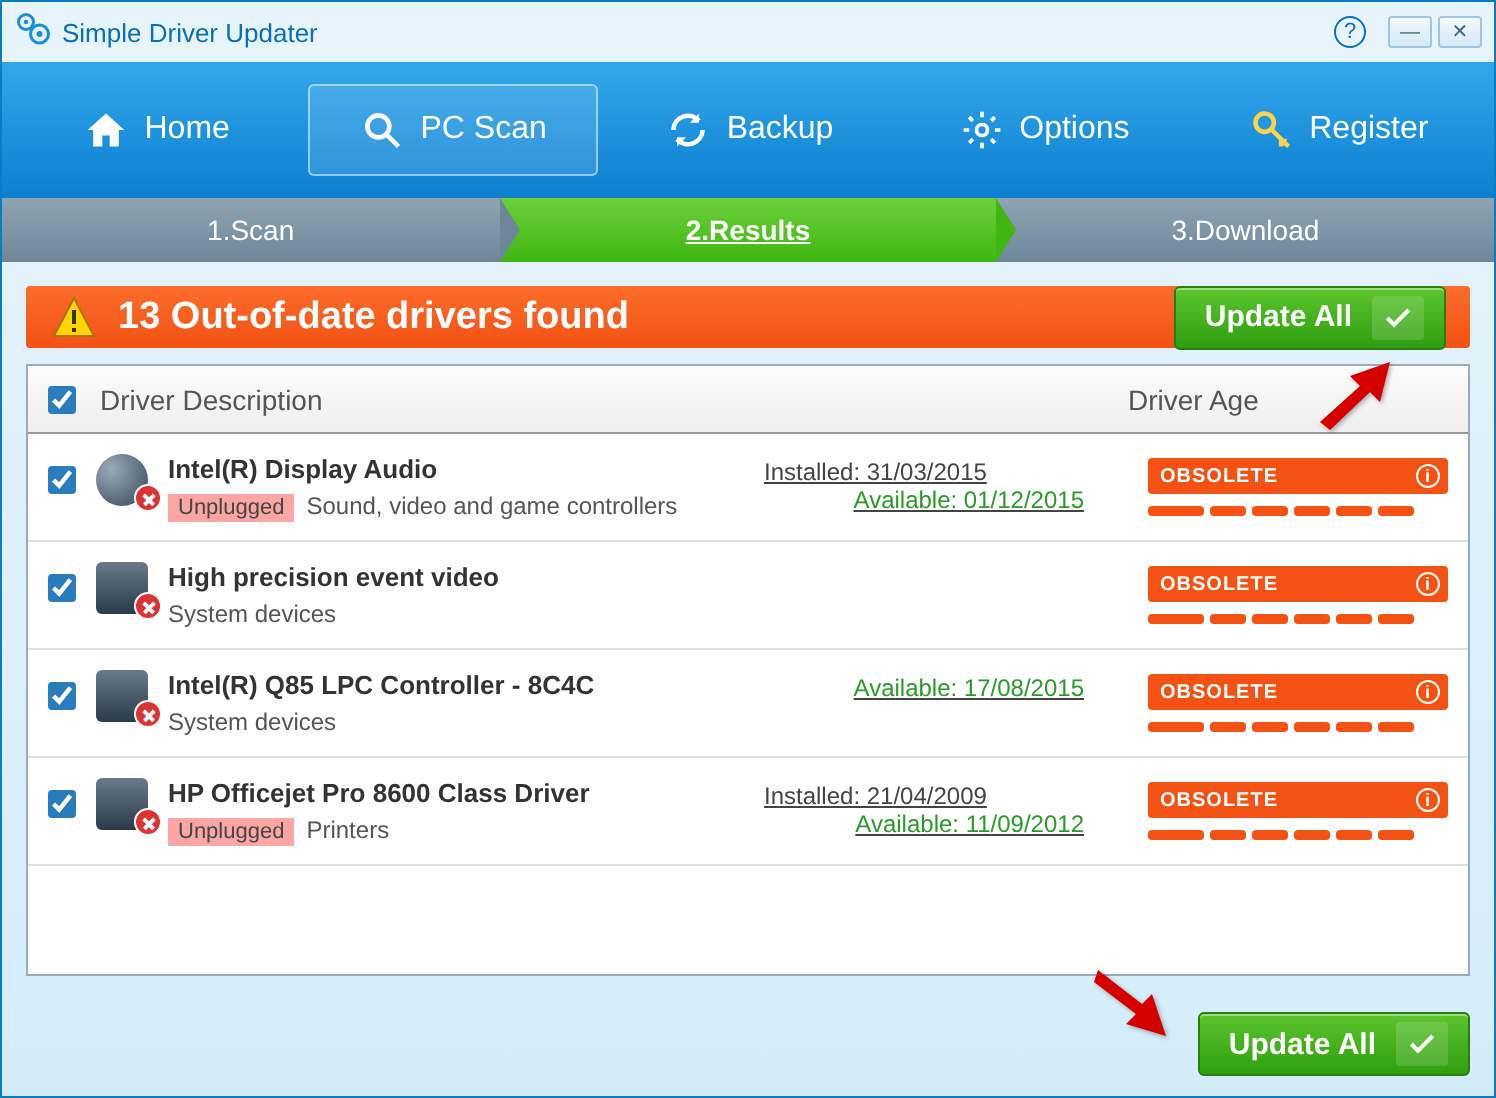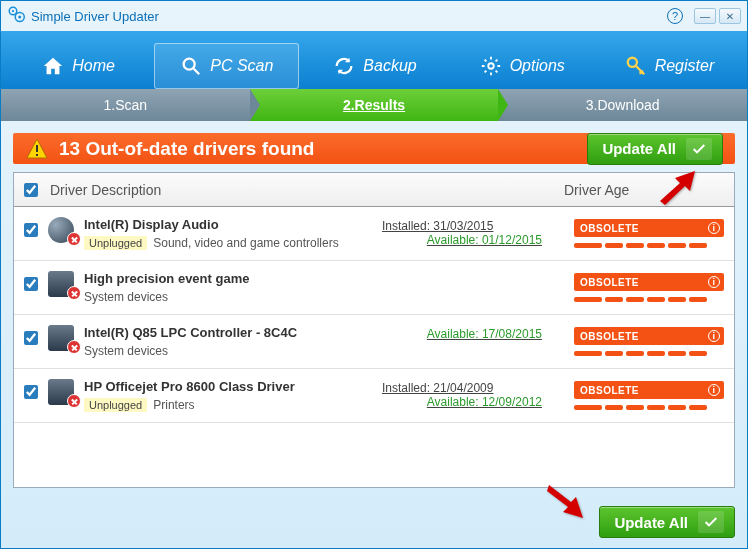--- a/index.html
+++ b/index.html
@@ -6,21 +6,21 @@
 body { background: #fff; width: 748px; height: 549px; overflow: hidden; }
 
 .window { width: 748px; height: 549px; border: 1px solid #0a7cc5; background: linear-gradient(to bottom, #e8f4fb, #d4ecfa); display: flex; flex-direction: column; }
 
 .titlebar { height: 30px; display: flex; align-items: center; padding: 0 6px; color: #0a6fb8; font-size: 13px; }
 .titlebar .logo { margin-right: 6px; color: #1a8fd8; font-size: 16px; }
 .titlebar .spacer { flex: 1; }
 .titlebar .help-icon { color: #0a6fb8; margin-right: 8px; cursor: pointer; font-size: 14px; border:1px solid #0a6fb8; border-radius:50%; width:16px; height:16px; display:inline-flex; align-items:center; justify-content:center; font-size:11px;}
 .titlebar .winbtn { width: 22px; height: 16px; margin-left: 3px; background: linear-gradient(#f5f9fd,#d6e8f5); border: 1px solid #9cc5e0; border-radius: 2px; display: inline-flex; align-items: center; justify-content: center; font-size: 10px; color: #3a6a8a; cursor: pointer; }
 
-.navbar { height: 58px; background: linear-gradient(to bottom, #34a7ec, #0c7fd0); display: flex; align-items: flex-end; padding: 0 6px; gap: 4px; font-style: italic; }
+.navbar { height: 68px; background: linear-gradient(to bottom, #34a7ec, #0c7fd0); display: flex; align-items: center; padding: 0 6px; gap: 4px; }
 .navbtn { flex: 1; height: 46px; display: flex; align-items: center; justify-content: center; color: #fff; font-size: 16px; gap: 8px; cursor: pointer; border-radius: 3px; }
 .navbtn.active { background: rgba(255,255,255,0.12); border: 1px solid rgba(255,255,255,0.5); }
 .navbtn svg, .navbtn .nicon { width: 22px; height: 22px; }
 
 .steps { height: 32px; display: flex; }
 .step { flex: 1; display: flex; align-items: center; justify-content: center; font-size: 14px; color: #fff; background: linear-gradient(#8fa4b3,#6d8799); cursor: pointer; position: relative; }
 .step.active { background: linear-gradient(#6dcf3a,#3fb612); text-decoration: underline; font-weight: bold; }
 .step:not(:last-child)::after { content:""; position:absolute; right:-10px; top:0; width:0; height:0; border-top:16px solid transparent; border-bottom:16px solid transparent; border-left:10px solid #6d8799; z-index:1;}
 .step.active:not(:last-child)::after { border-left-color:#3fb612; }
 
@@ -46,21 +46,21 @@
 .row .iconcell .devicon { width: 26px; height: 26px; background: radial-gradient(circle at 30% 30%, #9ab, #345); border-radius: 50%; display: block; }
 .row .iconcell .devicon.chip { border-radius: 3px; background: linear-gradient(#6a7a8a,#2a3a4a); }
 .row .iconcell .badge { position: absolute; bottom: -3px; right: -3px; width: 14px; height: 14px; background: #d33; border-radius: 50%; border: 1px solid #fff; }
 .row .iconcell .badge::before, .row .iconcell .badge::after { content:""; position:absolute; left:3px; top:6px; width:7px; height:1.5px; background:#fff; }
 .row .iconcell .badge::before { transform: rotate(45deg); }
 .row .iconcell .badge::after { transform: rotate(-45deg); }
 
 .row .desc { flex: 1; font-size: 13px; color: #333; }
 .row .desc .name { font-weight: bold; margin-bottom: 4px; }
 .row .desc .sub { color: #555; font-size: 12px; }
-.row .desc .tag { background: #fef9c3; padding: 1px 5px; font-size: 11px; color: #444; margin-right: 6px; }
+.row .desc .tag { background: #fca5a5; padding: 1px 5px; font-size: 11px; color: #444; margin-right: 6px; }
 
 .row .dates { width: 160px; font-size: 12px; color: #444; padding-top: 2px; text-decoration: underline; }
 .row .dates .avail { color: #2a9a2a; text-align: right; }
 
 .row .status { width: 150px; padding-top: 2px; margin-left: 32px; }
 .obsolete { background: #f35214; color: #fff; height: 18px; border-radius: 2px; display: flex; align-items: center; padding: 0 6px; font-size: 10px; font-weight: bold; letter-spacing: 0.5px; position: relative; margin-bottom: 6px; }
 .obsolete .info { position: absolute; right: 4px; width: 12px; height: 12px; border: 1px solid #fff; border-radius: 50%; display: flex; align-items: center; justify-content: center; font-size: 9px; }
 .agebar { display: flex; gap: 3px; }
 .agebar span { height: 5px; border-radius: 2px; background: #f35214; }
 
@@ -203,21 +203,21 @@
               </div>
             </div>
           </div>
           <div class="row">
             <input type="checkbox" class="cb" checked="" style="">
             <div class="iconcell">
               <span class="devicon chip"></span>
               <span class="badge"></span>
             </div>
             <div class="desc">
-              <div class="name">High precision event game</div>
+              <div class="name">High precision event video</div>
               <div class="sub">System devices</div>
             </div>
             <div class="status">
               <div class="obsolete">OBSOLETE<span class="info">i</span></div>
               <div class="agebar">
                 <span style="width: 28px;"></span>
                 <span style="width: 18px;"></span>
                 <span style="width: 18px;"></span>
                 <span style="width: 18px;"></span>
                 <span style="width: 18px;"></span>
@@ -255,21 +255,21 @@
             <div class="iconcell">
               <span class="devicon chip"></span>
               <span class="badge"></span>
             </div>
             <div class="desc">
               <div class="name">HP Officejet Pro 8600 Class Driver</div>
               <div class="sub"><span class="tag">Unplugged</span>Printers</div>
             </div>
             <div class="dates">
               <div>Installed: 21/04/2009</div>
-              <div class="avail">Available: 12/09/2012</div>
+              <div class="avail">Available: 11/09/2012</div>
             </div>
             <div class="status">
               <div class="obsolete">OBSOLETE<span class="info">i</span></div>
               <div class="agebar">
                 <span style="width: 28px;"></span>
                 <span style="width: 18px;"></span>
                 <span style="width: 18px;"></span>
                 <span style="width: 18px;"></span>
                 <span style="width: 18px;"></span>
                 <span style="width: 18px;"></span>

